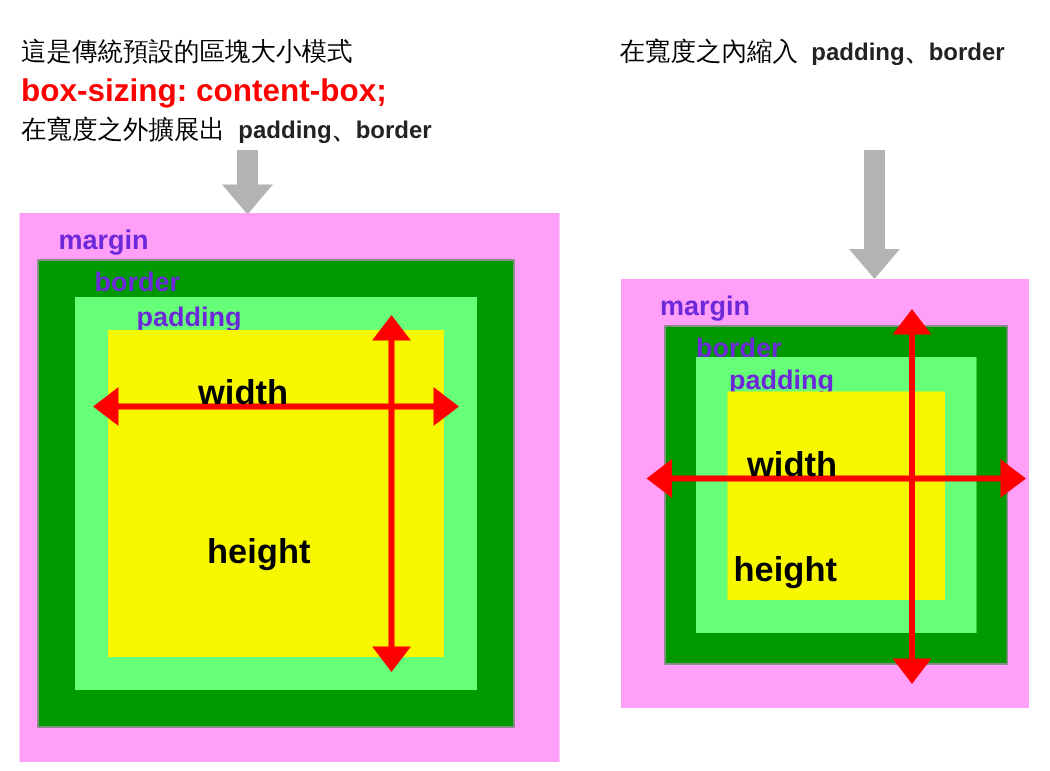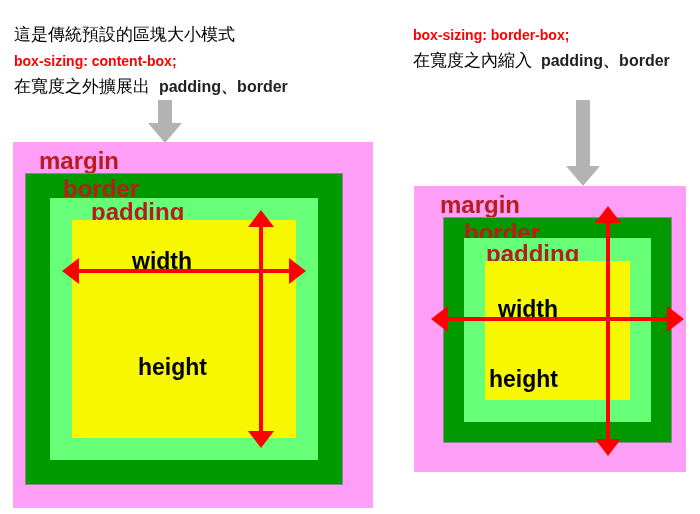--- a/index.html
+++ b/index.html
@@ -16,21 +16,21 @@
   .caption{position:absolute;}
   .cap-line{
     white-space:nowrap;
     color:#000000;
     line-height:26px;
     font-size:17px;
   }
   .cap-line.code{
     color:#ff0000;
     font-weight:bold;
-    font-size:14px;
+    font-size:21px;
     letter-spacing:0px;
   }
   .cap-line .mono-tail{
     font-size:16px;
     color:#222222;
     font-weight:bold;
   }
 
   
   .gray-arrow{position:absolute;}
@@ -69,23 +69,23 @@
     background:#66ff77;
     box-sizing:border-box;
   }
   .layer-content{
     position:absolute;
     background:#f7f700;
     box-sizing:border-box;
   }
   .lbl{
     position:absolute;
-    color:#b91c1c;
-    font-weight:bold;
-    font-size:24px;
+    color:#6d28d9;
+    font-weight:bold;
+    font-size:18px;
     line-height:19px;
     white-space:nowrap;
   }
   .lbl-dim{
     position:absolute;
     color:#000000;
     font-weight:bold;
     font-size:23px;
     line-height:23px;
     white-space:nowrap;
@@ -161,21 +161,20 @@
 
     <div class="arrow-v" style="left:235px;top:68px;width:26px;height:238px;">
       <div class="tip up"></div>
       <div class="bar"></div>
       <div class="tip down"></div>
     </div>
     <div class="lbl-dim" style="left:125px;top:214px;">height</div>
   </div>
 
   <div class="caption" style="left:413px;top:22px;">
-    <div class="cap-line code">box-sizing: border-box;</div>
     <div class="cap-line"><span>在寬度之內縮入</span><span class="mono-tail">&nbsp;&nbsp;</span><span class="mono-tail">padding、border</span></div>
   </div>
 
   <div class="gray-arrow" style="left:566px;top:100px;width:34px;height:86px;">
     <div class="shaft" style="width:14px;height:67px;"></div>
     <div class="head" style="top:66px;"></div>
   </div>
 
   <div class="boxmodel" style="left:414px;top:186px;width:272px;height:286px;">
     <div class="layer-margin"></div>

